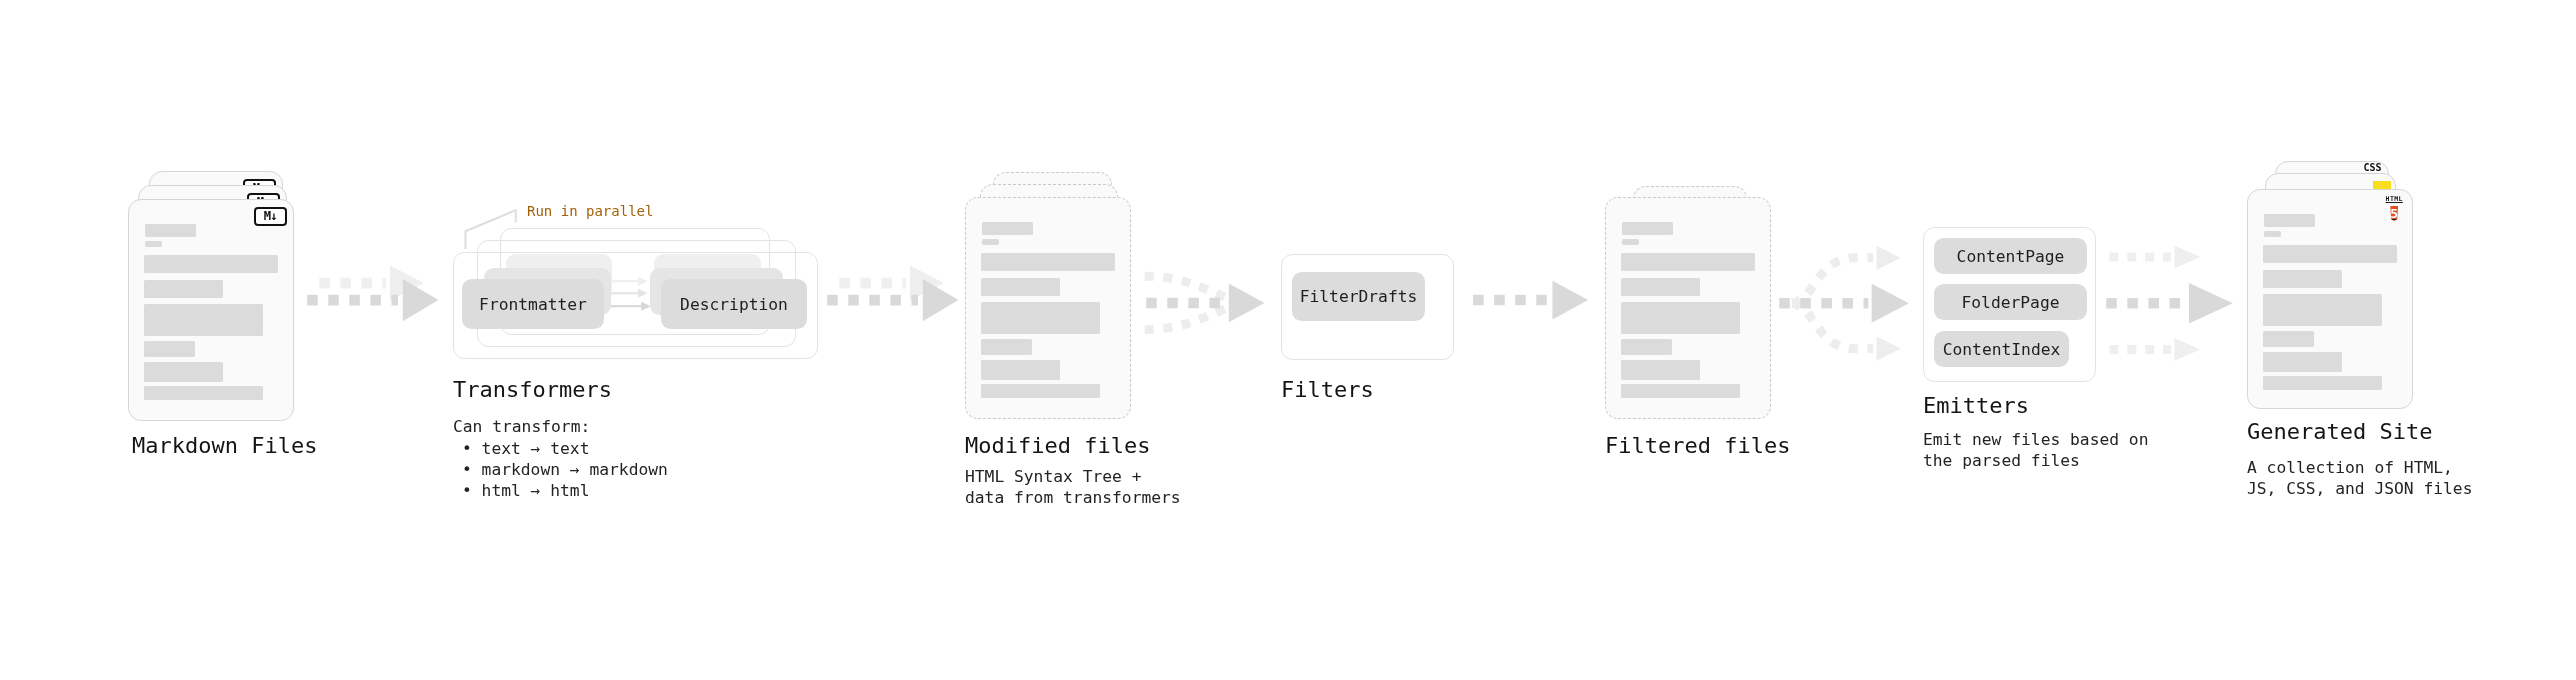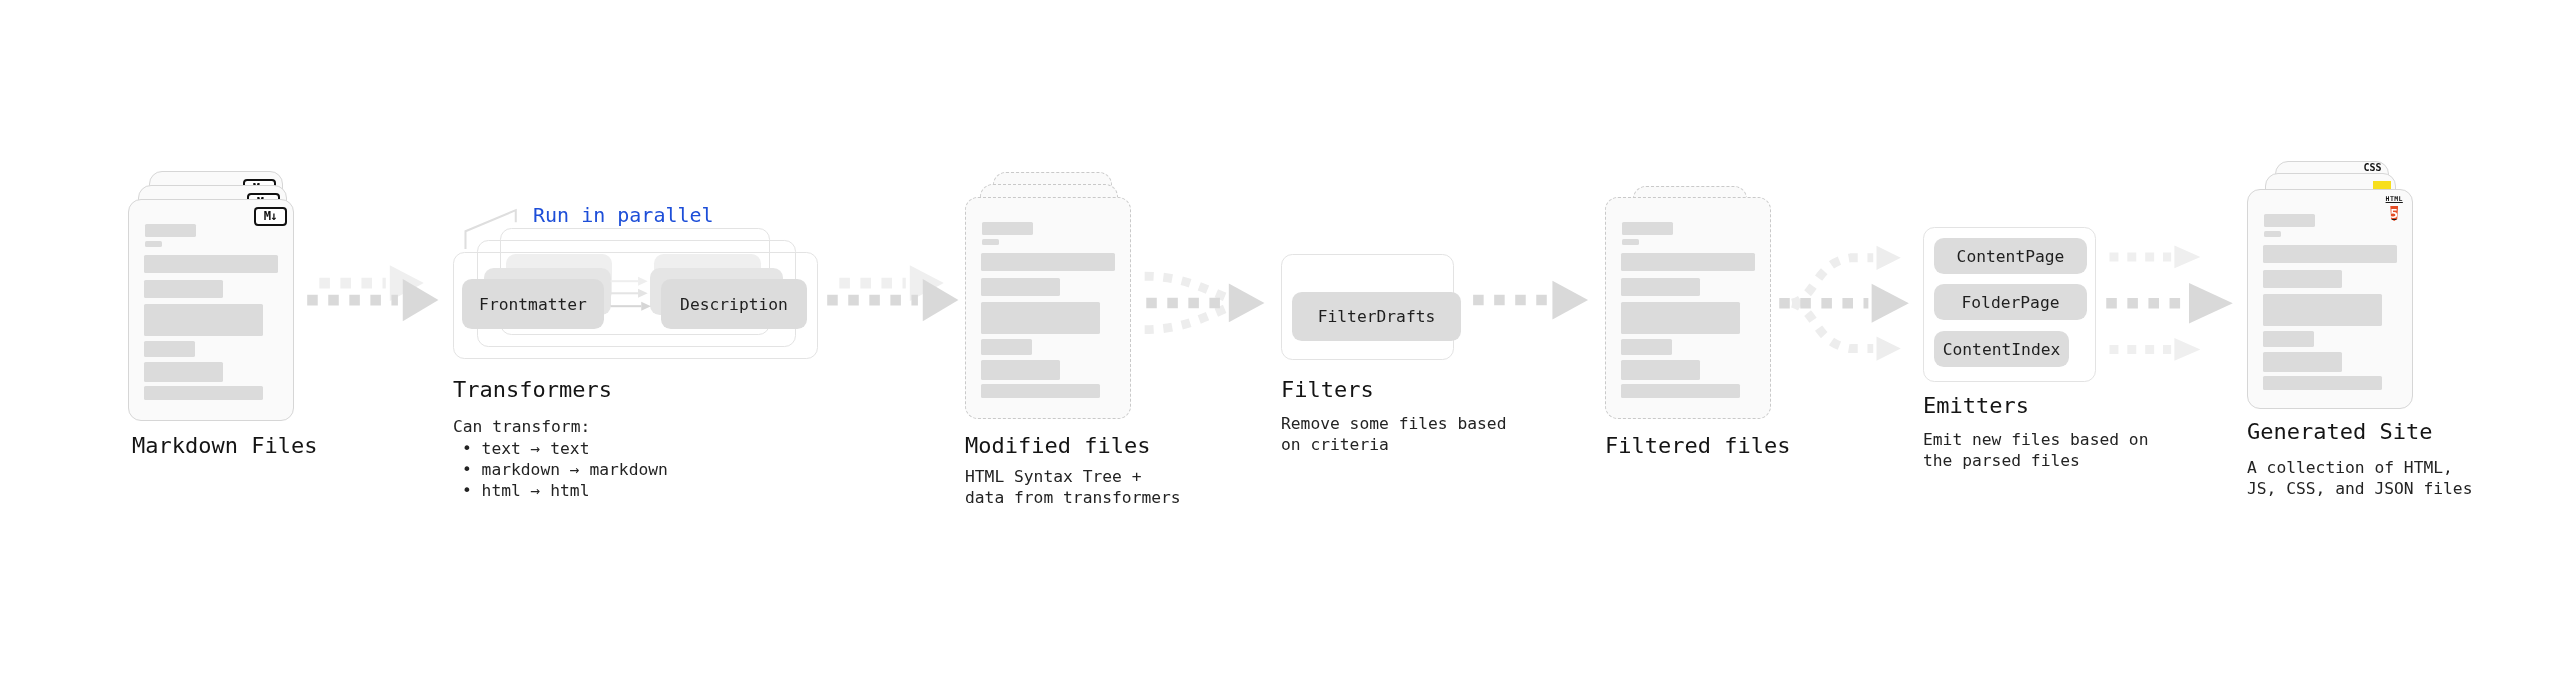--- a/index.html
+++ b/index.html
@@ -30,21 +30,21 @@
     justify-content:center; font-size:16.3px; color:#1f1f1f; white-space:pre; }
   .ghost1 { background:#e5e5e5; }
   .ghost2 { background:#efefef; }
 
   .tbox { position:absolute; border:1.6px solid #e3e3e3; border-radius:11.4px; background:transparent; }
   .wbox { position:absolute; border:1.6px solid #e3e3e3; border-radius:11.4px; background:#ffffff; }
 
   .sec-title { position:absolute; font-size:22px; color:#141414; white-space:pre; }
   .sec-desc  { position:absolute; font-size:16.3px; color:#232323; line-height:21px; white-space:pre-line; }
   .bullet    { position:absolute; font-size:16.3px; color:#232323; white-space:pre; }
-  .note      { position:absolute; font-size:20px; color:#1d4ed8; white-space:pre;margin-left:6px; }
+  .note      { position:absolute; font-size:14px; color:#a16207; white-space:pre; }
 
   
   .css-badge { position:absolute; top:3.3px; right:6.5px; text-align:center; }
   .css-badge .css-label { font-size:10px; font-weight:bold; color:#111; line-height:6.5px; display:block; }
   .css-badge .css-bar { display:block; width:16.3px; height:3.3px; margin-top:0.8px; background:#1b6ac9; }
   .js-badge { position:absolute; top:6.5px; right:4.1px; width:18px; height:9.8px; background:#f7df1e; }
   .html5-badge { position:absolute; top:5.7px; right:7.3px; width:21px; text-align:center;text-decoration:underline; }
   .html5-badge .h5-label { font-size:6.5px; font-weight:bold; color:#111; line-height:7.3px; display:block; letter-spacing:0.4px; }
   .html5-badge .h5-shield { margin:0.8px auto 0; width:19.5px; height:21px; background:#e44d26;
     clip-path:polygon(0% 0%,100% 0%,89% 87%,50% 100%,11% 87%);
@@ -150,24 +150,22 @@
 data from transformers</div>
 
   <svg class="abs" style="left:1138px;top:260px" width="142" height="85" viewBox="0 0 175 105">
     <path d="M 8 20 C 50 20, 75 32, 108 46" fill="none" stroke="#ededed" stroke-width="11" stroke-dasharray="11 12"></path>
     <path d="M 8 86 C 50 86, 75 74, 108 60" fill="none" stroke="#ededed" stroke-width="11" stroke-dasharray="11 12"></path>
     <line x1="10" y1="53" x2="106" y2="53" stroke="#d9d9d9" stroke-width="13" stroke-dasharray="13 13"></line>
     <path d="M112 29 L112 77 L156 53 Z" fill="#d9d9d9"></path>
   </svg>
 
   <div class="wbox" style="left:1281px;top:254px;width:173px;height:106px"></div>
-  <div class="chip" style="left:1292px;top:292px;width:169px;height:49px">FilterDrafts</div>
+  <div class="chip" style="left:1292px;top:272px;width:133px;height:49px">FilterDrafts</div>
   <div class="sec-title" style="left:1281px;top:377px">Filters</div>
-  <div class="sec-desc" style="left:1281px;top:413px">Remove some files based
-on criteria</div>
 
   <svg class="abs" style="left:1468px;top:258px" width="126" height="85" viewBox="0 0 155 105">
     <line x1="6" y1="52" x2="100" y2="52" stroke="#d9d9d9" stroke-width="13" stroke-dasharray="13 13"></line>
     <path d="M104 28 L104 76 L148 52 Z" fill="#d9d9d9"></path>
   </svg>
 
   <div class="doc dashed" style="left:1633px;top:186px;width:114px;height:81px"></div>
   <div class="doc dashed" style="left:1605px;top:197px;width:166px;height:222px">
     <i class="bar bar1"></i>
       <i class="bar bar2"></i>

